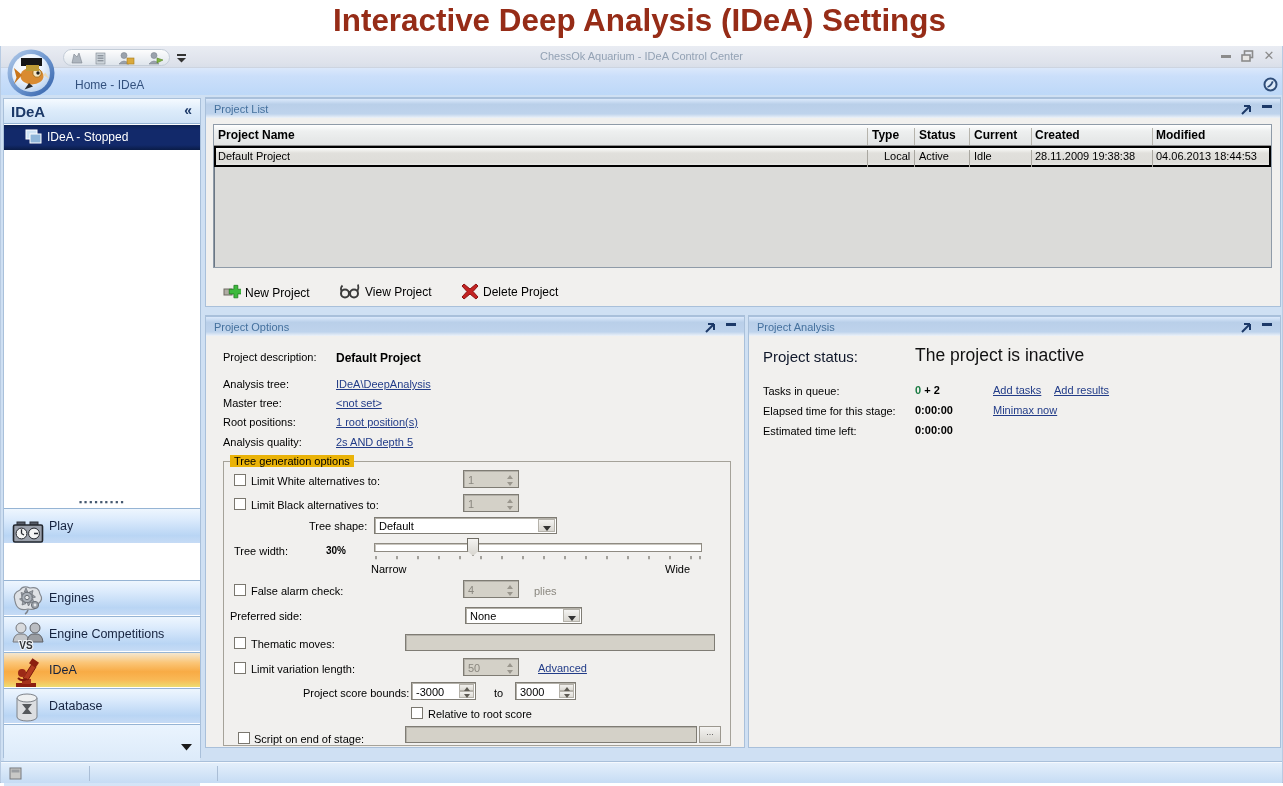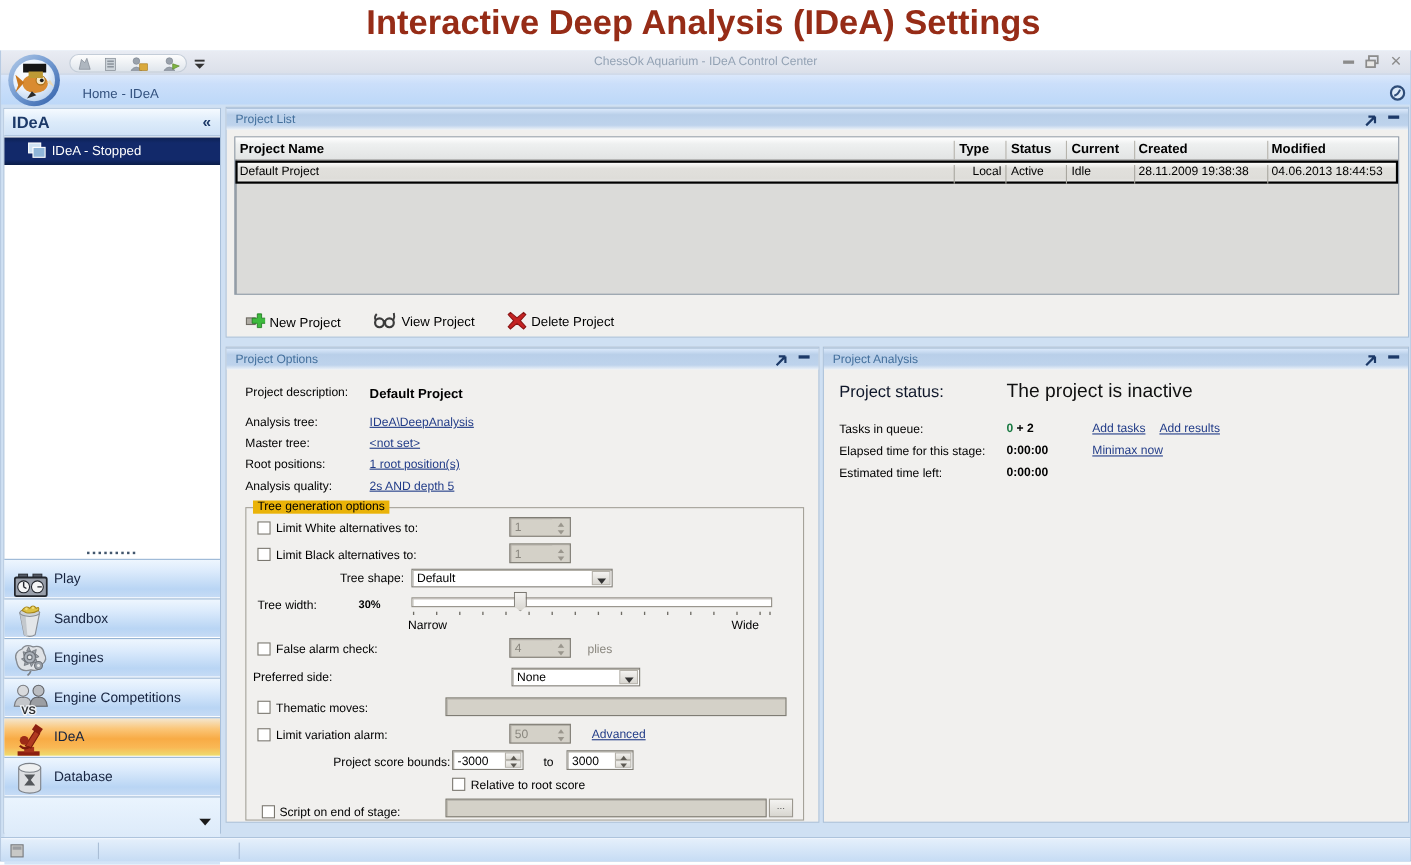--- a/index.html
+++ b/index.html
@@ -176,31 +176,20 @@
         <svg width="36" height="32" viewBox="0 0 36 32">
           <rect x="7" y="10" width="8" height="5" fill="#555b66" stroke="#2c3038"></rect>
           <rect x="20" y="10" width="8" height="5" fill="#555b66" stroke="#2c3038"></rect>
           <rect x="3.5" y="13" width="29" height="17" rx="1.5" fill="#9aa0ab" stroke="#23272e" stroke-width="1.6"></rect>
           <circle cx="11.5" cy="21.5" r="5.4" fill="#f4f5f6" stroke="#23272e"></circle>
           <circle cx="24" cy="21.5" r="5.4" fill="#f4f5f6" stroke="#23272e"></circle>
           <path d="M11.5 21.5 L11.5 17.2 M11.5 21.5 L14 23 M24 21.5 L28 21.5" stroke="#23272e" stroke-width="1.3"></path>
         </svg>
         <span>Play</span>
       </div>
-      <div class="nav" style="top:445px;">
-        <svg width="34" height="32" viewBox="0 0 34 32">
-          <path d="M8 9 L12 29 Q17 32 22 29 L26 9 Z" fill="#e3e6e9" stroke="#8a8f96"></path>
-          <path d="M8 9 L12 29 Q13 30.5 15 31 L13 9 Z" fill="#c3c8cd" stroke="none"></path>
-          <ellipse cx="17" cy="9" rx="9" ry="3.4" fill="#cdd2d7" stroke="#8a8f96"></ellipse>
-          <path d="M10 7 Q13 2 17 5 Q20 1 23 5 Q26 3 25 7 Q20 10 14 9 Z" fill="#ddc244" stroke="#a8871c"></path>
-          <circle cx="14" cy="5.5" r="1.2" fill="#f0dd7a"></circle>
-            <circle cx="20" cy="4.5" r="1.2" fill="#f0dd7a"></circle>
-        </svg>
-        <span>Sandbox</span>
-      </div>
       <div class="nav" style="top:481px;">
         <svg width="34" height="32" viewBox="0 0 34 32">
           <path d="M5 17 Q2 9 10 6 Q13 1 20 4 Q29 2 30 10 Q34 16 28 20 Q26 27 18 25 Q7 28 5 17" fill="#dfe2e6" stroke="#83888f" stroke-width="1.2"></path>
           <g fill="#9aa0a8" stroke="#6b7077" stroke-width="0.7">
             <path d="M16 4 l1.8 4 -3.6 0 z M23 6.5 l-1 4.2 -3 -2.5 z M25.5 13 l-4 1.5 1 -4 z M24 19 l-4 -1 2.8 -3 z M18.5 22 l-1.5 -4 3.6 0.5 z M12 21 l1 -4 3 2.6 z M9.5 15 l4 -1.4 -1 4 z M11 8.5 l4 1 -3 3 z"></path>
           </g>
           <circle cx="17" cy="13.5" r="5.2" fill="#aab0b8" stroke="#6b7077"></circle>
           <circle cx="17" cy="13.5" r="2.2" fill="#e6e8ea" stroke="#6b7077"></circle>
           <circle cx="25" cy="21" r="3.6" fill="#9aa0a8" stroke="#6b7077"></circle>
           <circle cx="25" cy="21" r="1.4" fill="#e6e8ea"></circle>
@@ -377,21 +366,21 @@
             <div class="dn"></div>
           </div>
       </div>
       <div class="lbl gray" style="left:328px;top:269px;">plies</div>
       <div class="lbl" style="left:24px;top:294px;">Preferred side:</div>
       <div class="combo" style="left:259px;top:291px;width:117px;height:17px;">None<div class="drop"></div></div>
       <div class="cb" style="left:28px;top:321px;"></div>
       <div class="lbl" style="left:45px;top:322px;">Thematic moves:</div>
       <div class="field dis" style="left:199px;top:318px;width:310px;height:17px;"></div>
       <div class="cb" style="left:28px;top:346px;"></div>
-      <div class="lbl" style="left:45px;top:347px;">Limit variation alarm:</div>
+      <div class="lbl" style="left:45px;top:347px;">Limit variation length:</div>
       <div class="field dis" style="left:257px;top:342px;width:56px;height:18px;font-size:11px;padding:3px 0 0 4px;">50
         <div class="spin d">
             <div class="up"></div>
             <div class="dn"></div>
           </div>
       </div>
       <div class="lnk" style="left:332px;top:346px;">Advanced</div>
       <div class="lbl" style="left:97px;top:371px;">Project score bounds:</div>
       <div class="field ena" style="left:205px;top:366px;width:65px;height:18px;font-size:11px;padding:3px 0 0 4px;">-3000
         <div class="spin">

